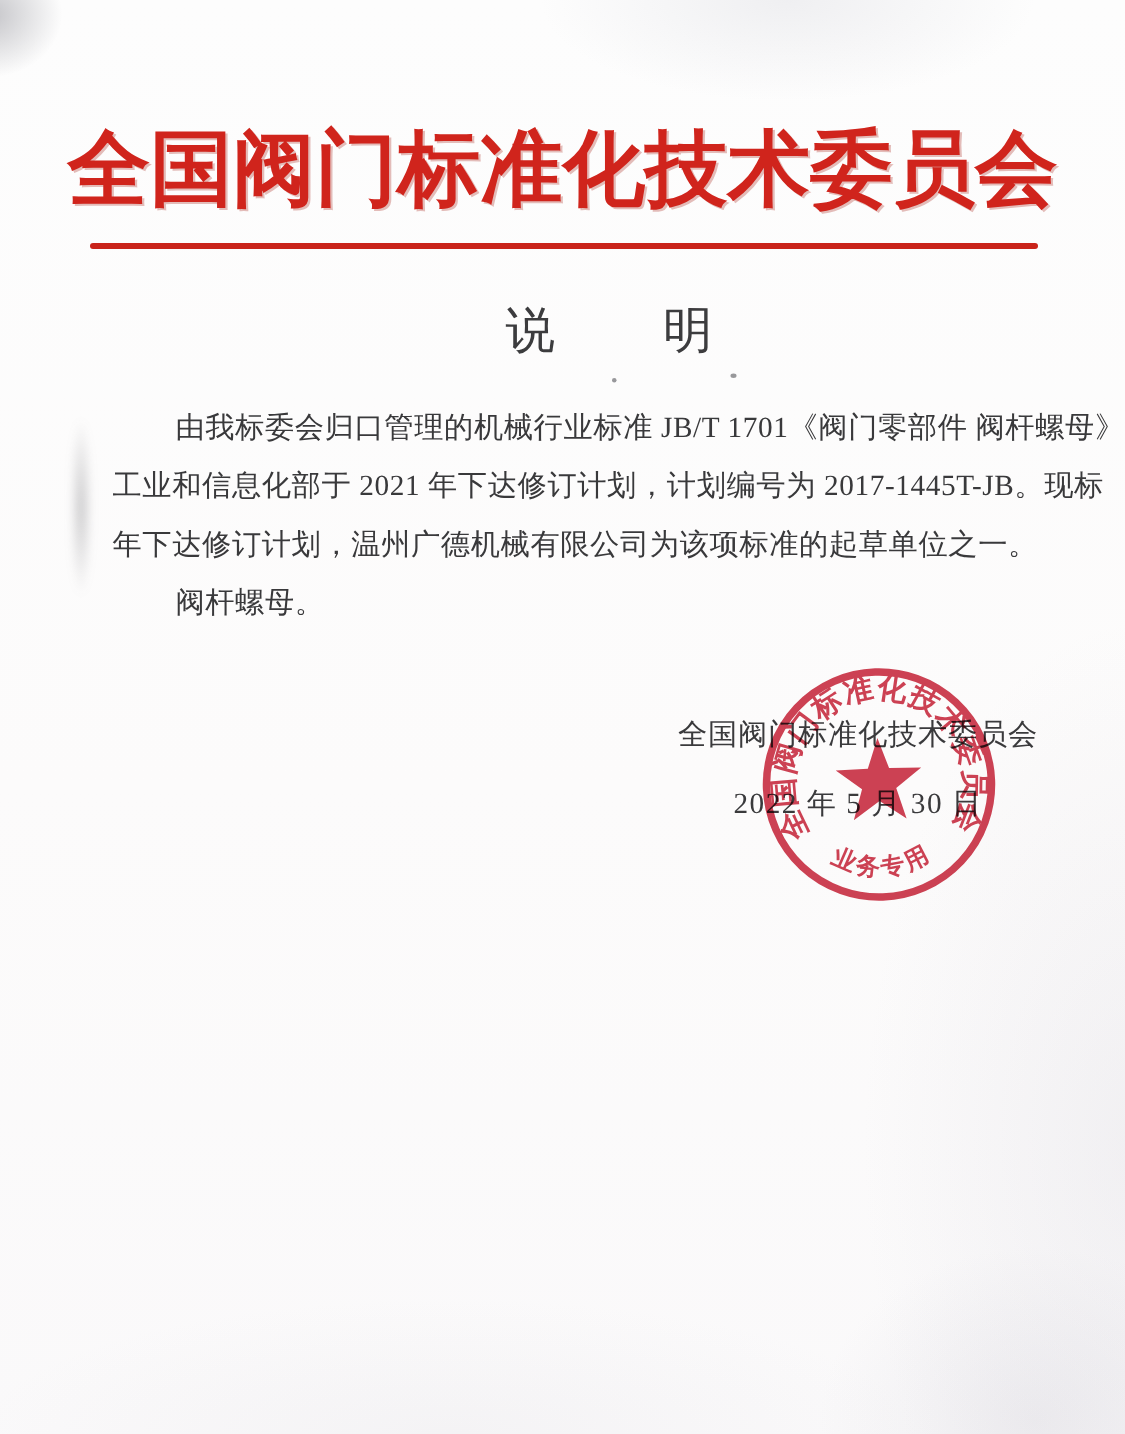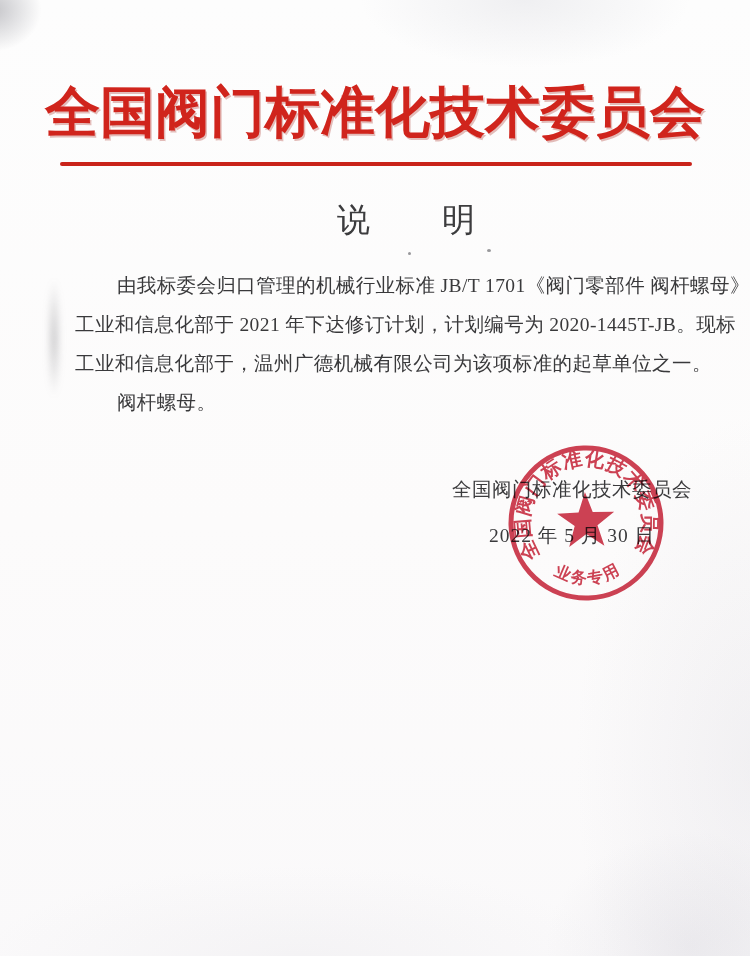--- a/index.html
+++ b/index.html
@@ -84,22 +84,22 @@
   <div class="speckle" style="left:408px;top:252px;width:3px;"></div>
 
   <div class="org-title">全国阀门标准化技术委员会</div>
 
   <div class="red-rule"></div>
 
   <div class="doc-title">说　　明</div>
 
   <div class="body-block">
     <div class="body-line indent">由我标委会归口管理的机械行业标准 JB/T 1701《阀门零部件 阀杆螺母》，</div>
-    <div class="body-line">工业和信息化部于 2021 年下达修订计划，计划编号为 2020-1445T-JB。现标</div>
-    <div class="body-line">工业和信息化部于，温州广德机械有限公司为该项标准的起草单位之一。</div>
+    <div class="body-line">工业和信息化部于 2021 年下达修订计划，计划编号为 2017-1445T-JB。现标</div>
+    <div class="body-line">年下达修订计划，温州广德机械有限公司为该项标准的起草单位之一。</div>
     <div class="body-line indent">阀杆螺母。</div>
   </div>
 
   <div class="sign-block">
     <div class="sign-org">全国阀门标准化技术委员会</div>
     <div class="sign-date">2022 年 5 月 30 日</div>
   </div>
 
   <div class="seal">
     <svg width="166" height="166" viewBox="0 0 166 166" xmlns="http://www.w3.org/2000/svg">

